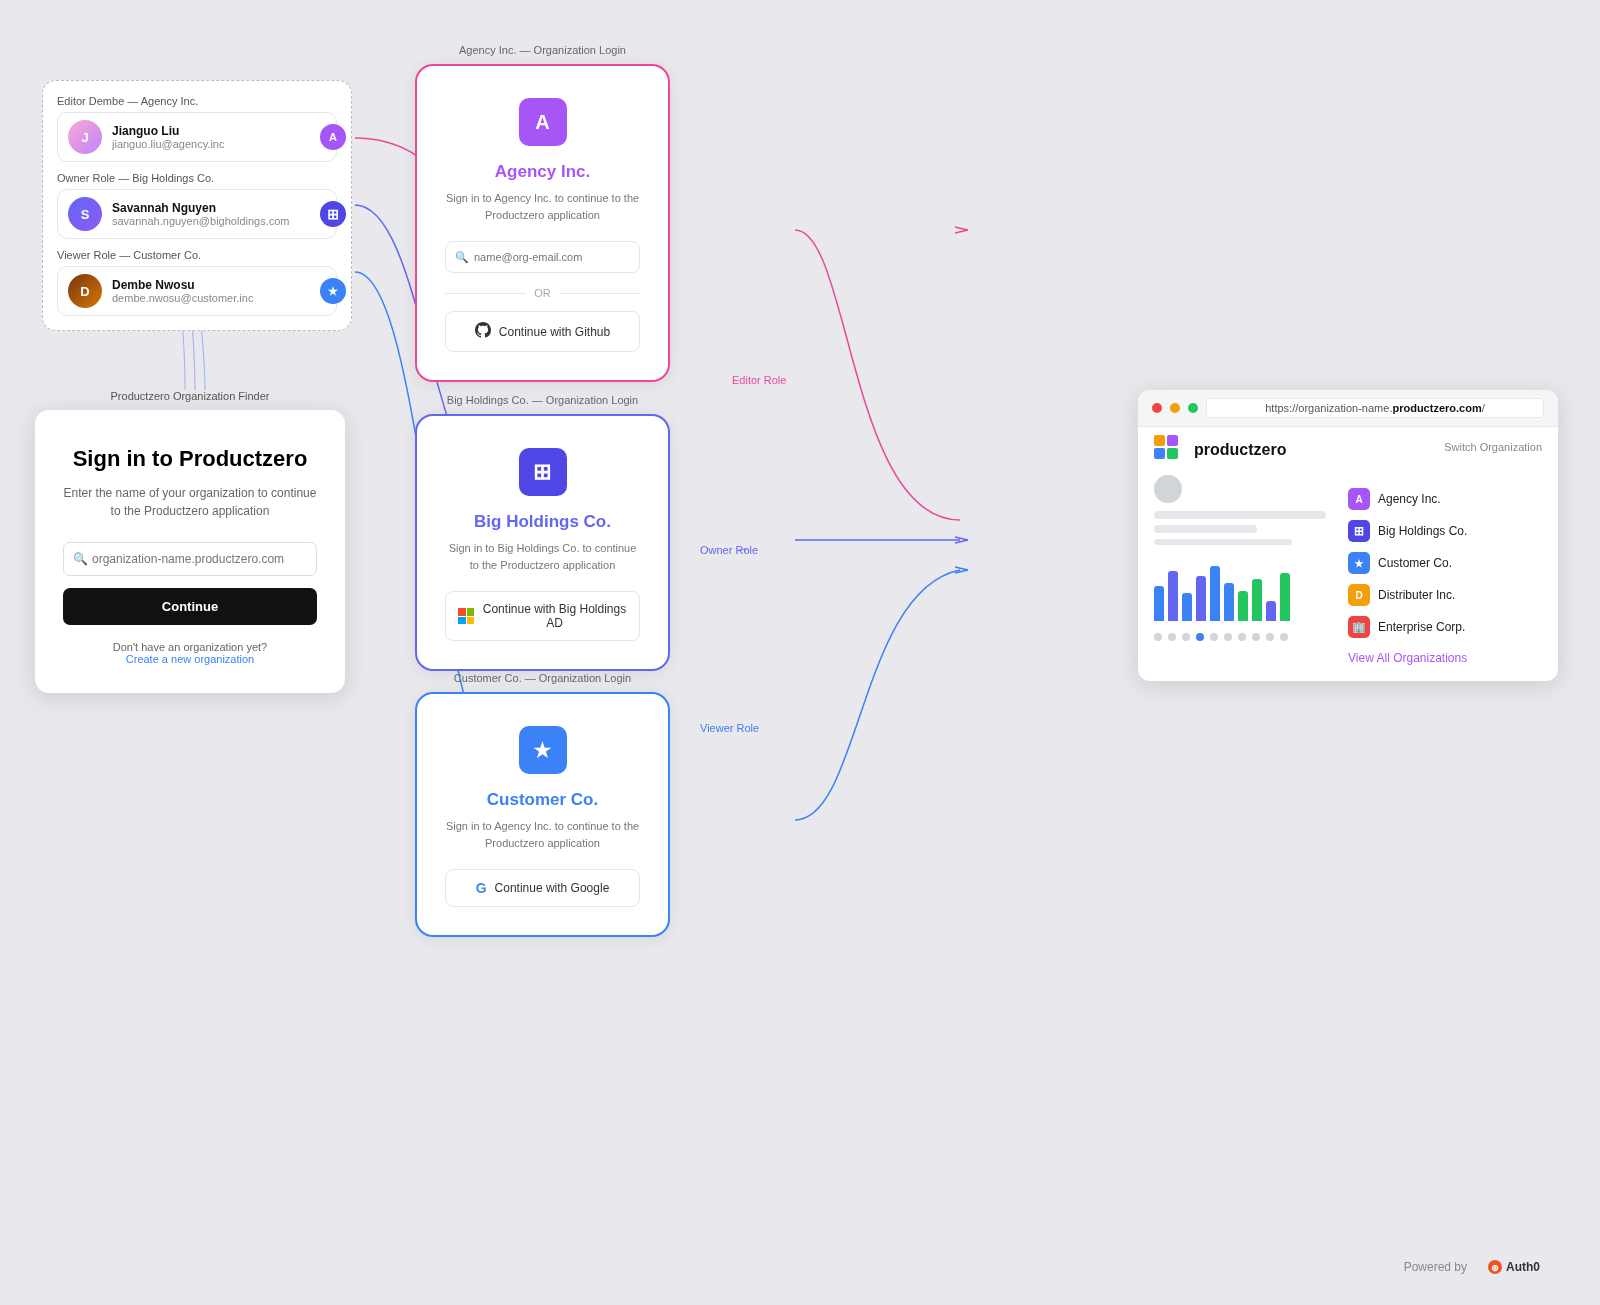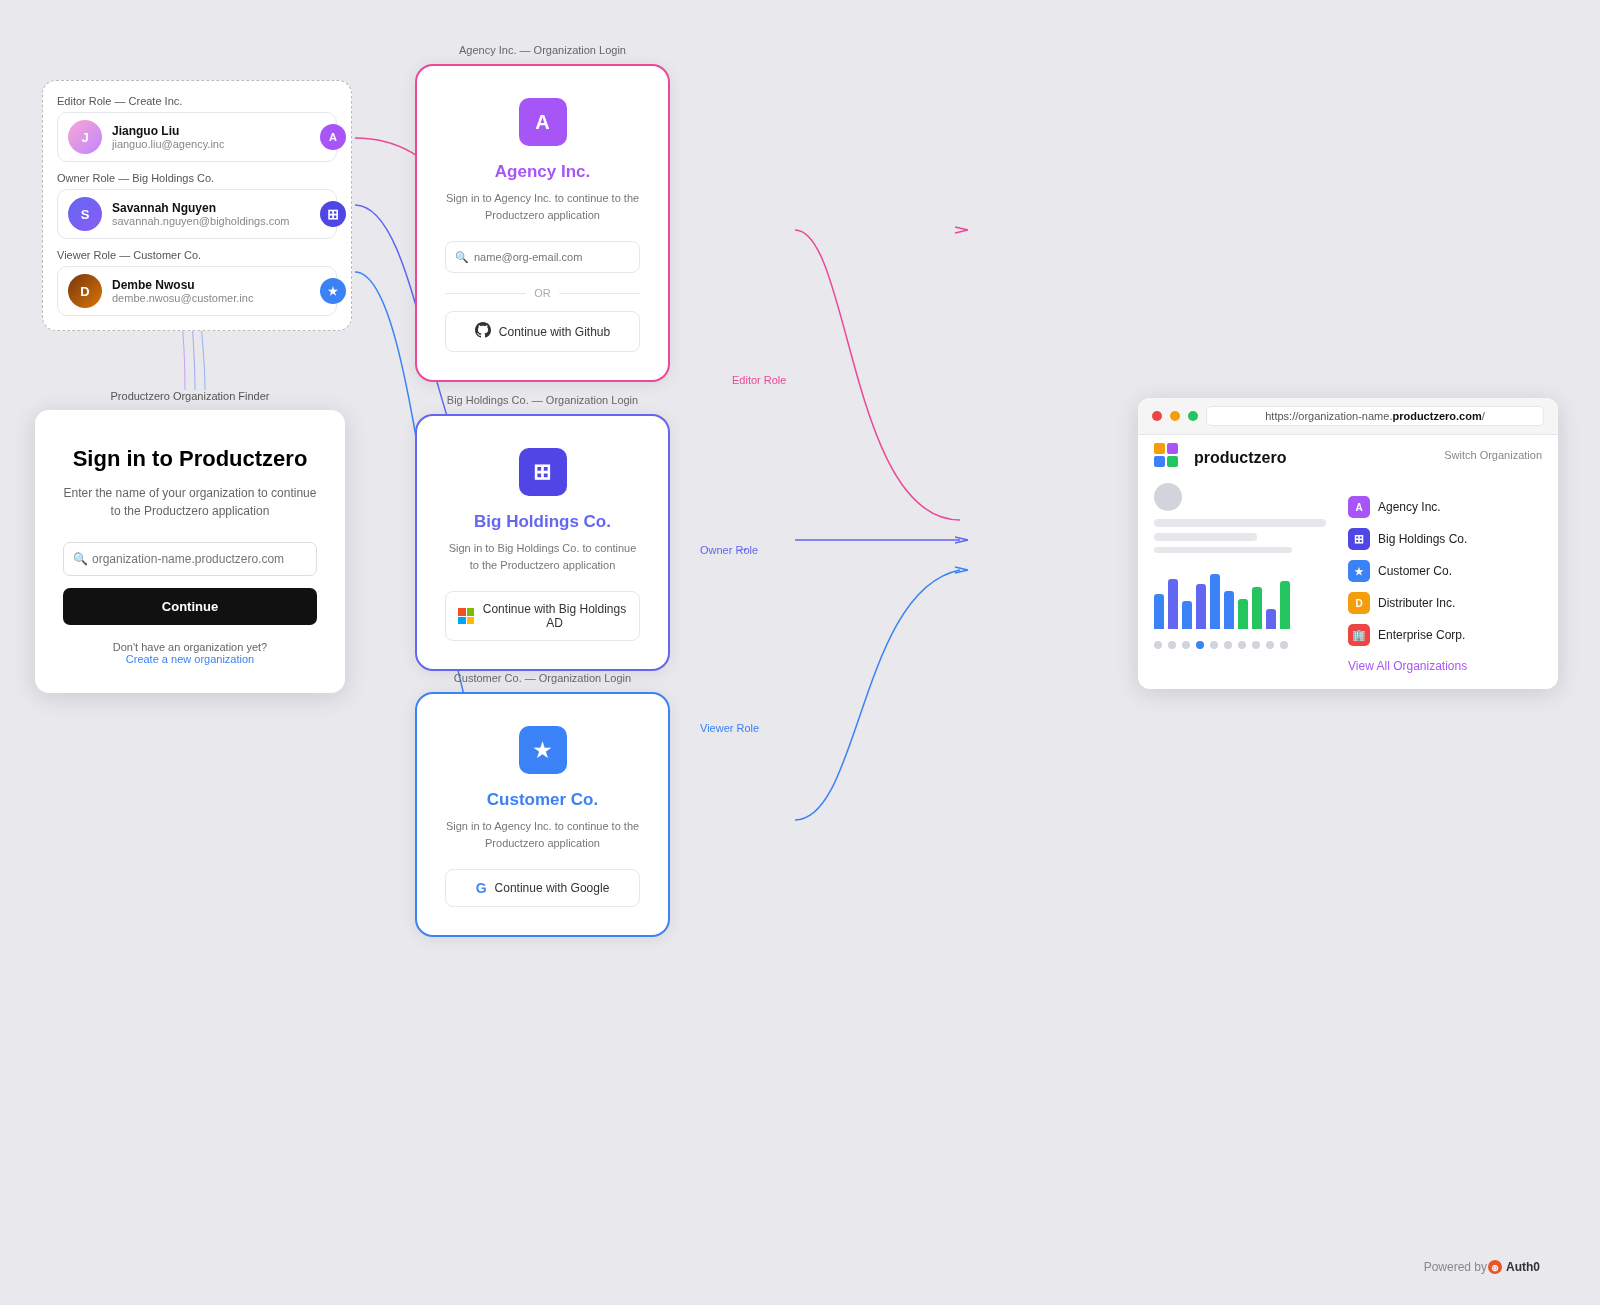--- a/index.html
+++ b/index.html
@@ -289,21 +289,21 @@
     
     .role-side-label {
       position: absolute;
       font-size: 11px;
       color: #777;
     }
 
     
     .app-window {
       position: absolute;
-      top: 398px;
+      top: 390px;
       right: 42px;
       width: 420px;
       background: #fff;
       border-radius: 12px;
       box-shadow: 0 4px 24px rgba(0,0,0,0.13);
       overflow: hidden;
     }
     .app-titlebar {
       background: #f5f5f5;
       padding: 8px 14px;
@@ -439,21 +439,21 @@
 
     
     .powered-by {
       position: absolute;
       bottom: 30px;
       right: 60px;
       font-size: 12px;
       color: #888;
       display: flex;
       align-items: center;
-      gap: 0;
+      gap: 20px;
     }
     .auth0-logo {
       font-size: 12px;
       font-weight: 700;
       color: #333;
     }
 
     
     .ms-icon {
       display: grid;
@@ -494,21 +494,21 @@
   <line x1="955" y1="573" x2="968" y2="570" stroke="#3b82f6" stroke-width="1.5"></line>
 
   <path d="M 185 390 C 185 340, 180 290, 175 280" stroke="#a855f7" stroke-width="1" fill="none" opacity="0.5"></path>
   <path d="M 195 390 C 195 350, 190 300, 185 210" stroke="#6366f1" stroke-width="1" fill="none" opacity="0.5"></path>
   <path d="M 205 390 C 205 360, 200 310, 195 275" stroke="#3b82f6" stroke-width="1" fill="none" opacity="0.5"></path>
 </svg>
 
 <div class="roles-panel">
 
   <div class="role-item">
-    <div class="role-label">Editor Role — Create Inc.</div>
+    <div class="role-label">Editor Dembe — Agency Inc.</div>
     <div class="role-card">
       <div class="avatar-jianguo">J</div>
       <div class="user-info">
         <div class="name">Jianguo Liu</div>
         <div class="email">jianguo.liu@agency.inc</div>
       </div>
       <div class="role-badge badge-purple">A</div>
     </div>
   </div>
 

